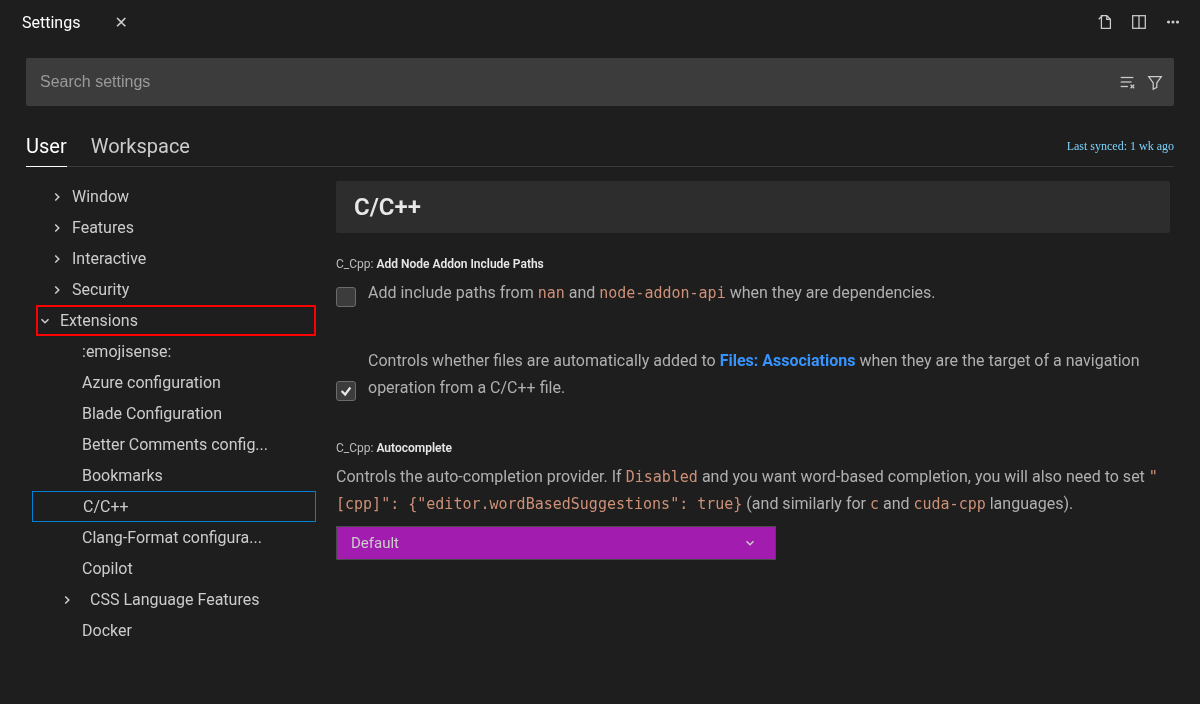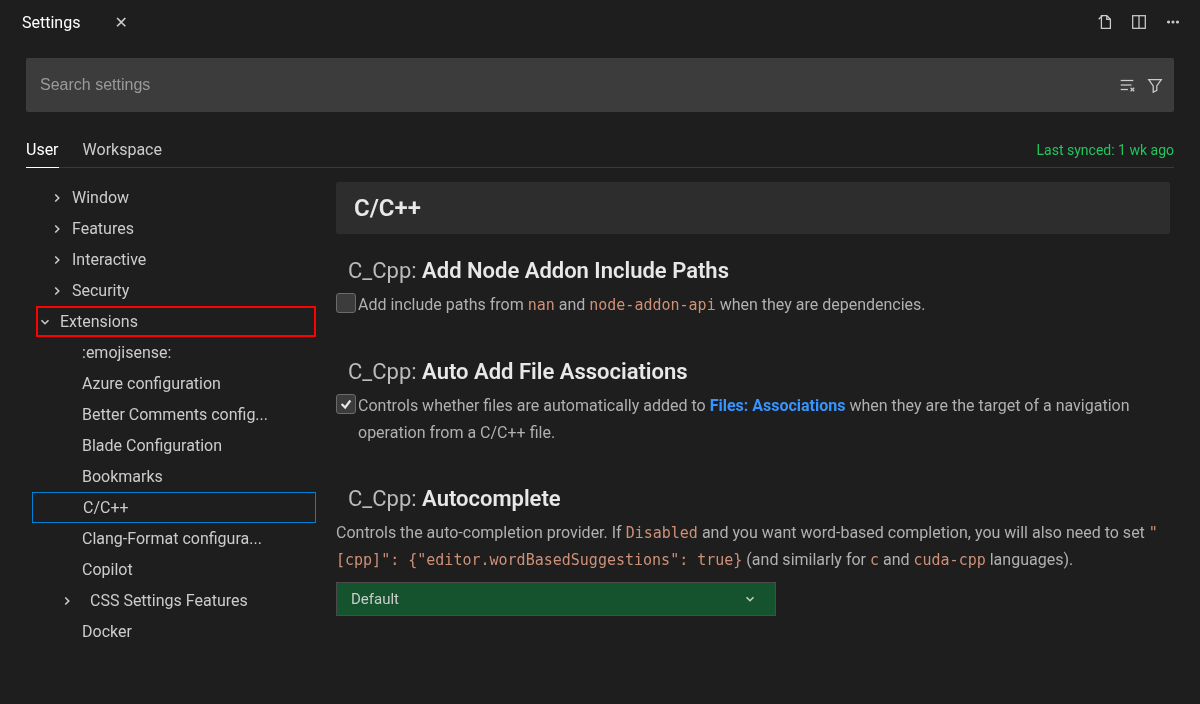--- a/index.html
+++ b/index.html
@@ -34,21 +34,21 @@
       gap: 16px;
       padding-right: 8px;
     }
     .titlebar-right .icon svg { width: 18px; height: 18px; }
     .icon { display: inline-flex; align-items: center; justify-content: center; }
     .icon svg { fill: none; stroke: #cccccc; stroke-width: 1.4; }
     
     .search-container {
       margin: 14px 26px 0 26px;
       background: #3c3c3c;
-      height: 54px;
+      height: 48px;
       display: flex;
       align-items: center;
       padding: 0 10px 0 14px;
       border-radius: 2px;
     }
     .search-input {
       flex: 1;
       background: transparent;
       border: none;
       outline: none;
@@ -63,34 +63,35 @@
       display: flex;
       align-items: center;
       margin: 22px 26px 0 26px;
       border-bottom: 1px solid #3a3a3a;
       padding-bottom: 2px;
     }
     .scope-tab {
       padding: 6px 0;
       margin-right: 24px;
       color: #cccccc;
-      font-size: 16px;
+      font-size: 20px;
       cursor: pointer;
       text-align: right;
     }
     .scope-tab.active {
       color: #ffffff;
       border-bottom: 1px solid #ffffff;
       margin-bottom: -3px;
       padding-bottom: 8px;
     }
     .sync-status {
       margin-left: auto;
-      color: #22c55e;
-      font-size: 14px;
+      color: #7dd3fc;
+      font-size: 12px;
+      font-family: Liberation Serif, serif;
     }
 
     .body-area {
       display: flex;
       height: calc(704px - 44px - 52px - 60px);
       margin-top: 14px;
     }
     
     .sidebar {
       width: 316px;
@@ -132,30 +133,29 @@
       font-size: 24px;
       font-weight: 600;
       color: #e8e8e8;
       margin-bottom: 24px;
       border-radius: 2px;
     }
     .setting {
       margin-bottom: 40px;
     }
     .setting-title {
-      font-size: 22px;
+      font-size: 12px;
       margin-bottom: 8px;
-      margin-left: 12px;
     }
     .setting-title .prefix { color: #bbbbbb; font-weight: 400; }
     .setting-title .name { color: #e8e8e8; font-weight: 600; }
     .setting-body {
       display: flex;
-      gap: 2px;
-      align-items: flex-start;
+      gap: 12px;
+      align-items: flex-end;
     }
     .checkbox {
       width: 20px;
       height: 20px;
       border: 1px solid #6b6b6b;
       border-radius: 3px;
       background: #3c3c3c;
       display: inline-flex;
       align-items: center;
       justify-content: center;
@@ -181,21 +181,21 @@
       line-height: 1.7;
       margin-bottom: 8px;
     }
     .setting-desc-plain .code {
       color: #ce9178;
       font-family: Consolas, monospace;
       font-size: 15px;
     }
     
     .select-box {
-      background: #14532d;
+      background: #a21caf;
       border: 1px solid #4a4a4a;
       height: 34px;
       width: 440px;
       display: flex;
       align-items: center;
       justify-content: space-between;
       padding: 0 18px 0 14px;
       color: #cccccc;
       font-size: 15px;
       cursor: pointer;
@@ -315,63 +315,62 @@
       <span class="label">Extensions</span>
     </div>
     <div id="sidebar-ext">
         <div class="tree-item child">
           <span class="label">:emojisense:</span>
         </div>
         <div class="tree-item child">
           <span class="label">Azure configuration</span>
         </div>
         <div class="tree-item child">
+          <span class="label">Blade Configuration</span>
+        </div>
+        <div class="tree-item child">
           <span class="label">Better Comments config...</span>
-        </div>
-        <div class="tree-item child">
-          <span class="label">Blade Configuration</span>
         </div>
         <div class="tree-item child">
           <span class="label">Bookmarks</span>
         </div>
         <div class="tree-item child selected">
           <span class="label">C/C++</span>
         </div>
         <div class="tree-item child">
           <span class="label">Clang-Format configura...</span>
         </div>
         <div class="tree-item child">
           <span class="label">Copilot</span>
         </div>
         <div class="tree-item child">
           <span class="chevron" style="margin-left:-22px;margin-right:8px">
             <svg viewBox="0 0 16 16">
               <polyline points="6,4 10,8 6,12"></polyline>
             </svg>
           </span>
-          <span class="label">CSS Settings Features</span>
+          <span class="label">CSS Language Features</span>
         </div>
         <div class="tree-item child">
           <span class="label">Docker</span>
         </div>
       </div>
   </div>
 
   <div class="content">
     <div class="section-header">C/C++</div>
     <div id="settings-list">
         <div class="setting">
           <div class="setting-title"><span class="prefix">C_Cpp:</span> <span class="name">Add Node Addon Include Paths</span></div>
           <div class="setting-body">
             <div class="checkbox"></div>
             <div class="desc"><span>Add include paths from </span><span class="code">nan</span><span> and </span><span class="code">node-addon-api</span><span> when they are dependencies.</span></div>
           </div>
         </div>
         <div class="setting">
-          <div class="setting-title"><span class="prefix">C_Cpp:</span> <span class="name">Auto Add File Associations</span></div>
           <div class="setting-body">
             <div class="checkbox checked">
               <svg viewBox="0 0 16 16">
                 <polyline points="3,8 7,12 13,4"></polyline>
               </svg>
             </div>
             <div class="desc"><span>Controls whether files are automatically added to </span><span class="link">Files: Associations</span><span> when they are the target of a navigation operation from a C/C++ file.</span></div>
           </div>
         </div>
         <div class="setting">

